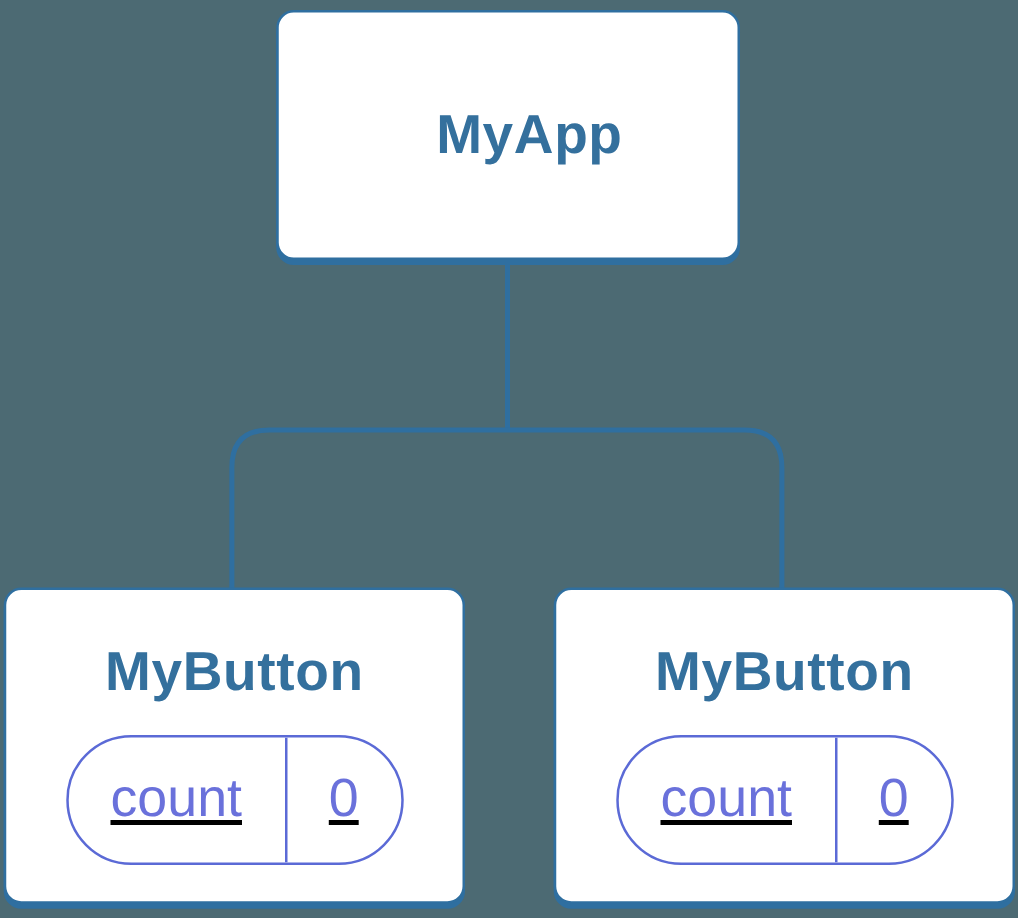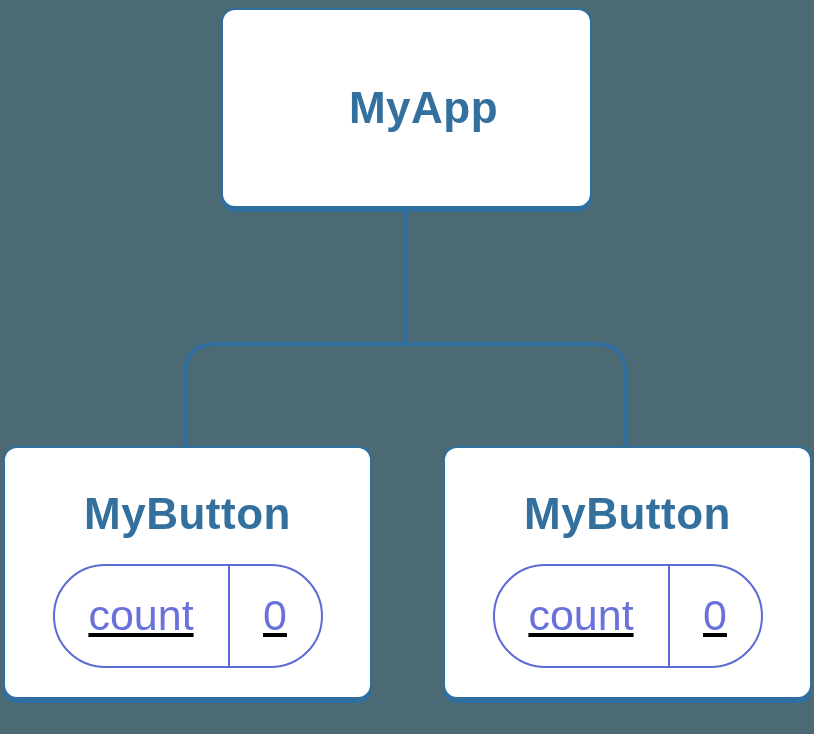--- a/index.html
+++ b/index.html
@@ -33,21 +33,21 @@
     left: 221px;
     top: 8px;
     width: 371px;
     height: 200px;
     display: flex;
     align-items: center;
     justify-content: center;
     padding-left: 34px;
   }
   .node-child {
-    top: 446px;
+    top: 470px;
     width: 369px;
     height: 253px;
     display: flex;
     flex-direction: column;
     align-items: center;
   }
   .node-child-left  { left: 3px; }
   .node-child-right { left: 443px; }
   .node-title {
     color: #34709d;

